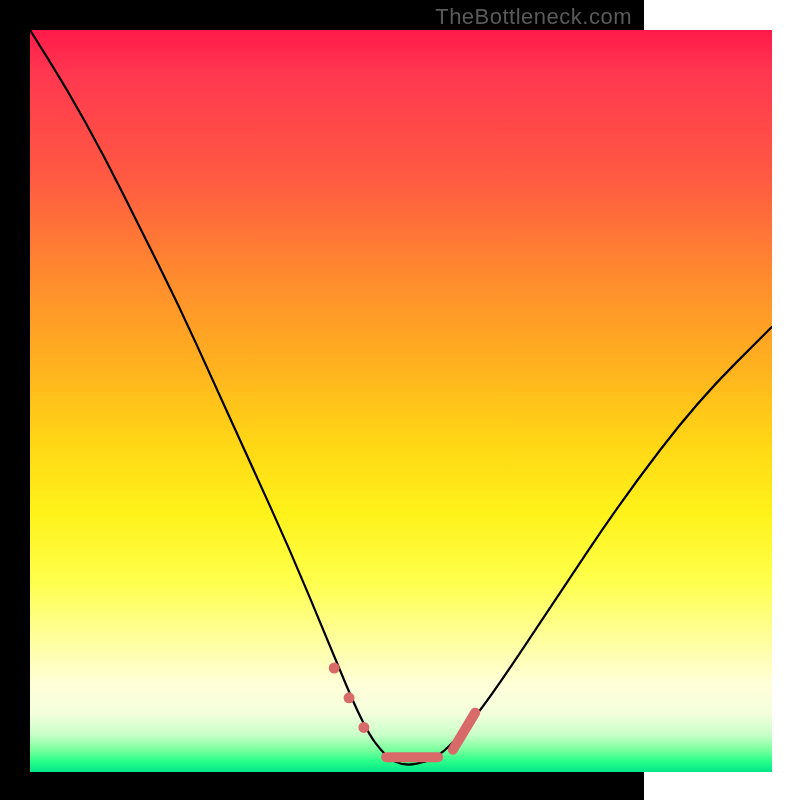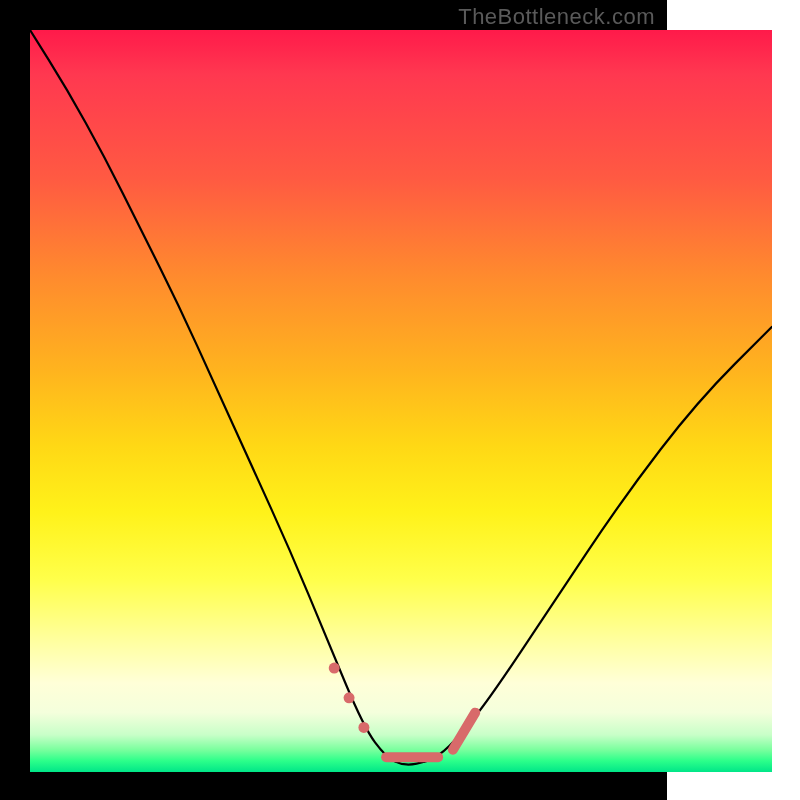--- a/index.html
+++ b/index.html
@@ -8,21 +8,20 @@
     width: 800px;
     height: 800px;
     overflow: hidden;
     font-family: Arial, Helvetica, sans-serif;
   }
   .outer {
     width: 644px;
     height: 800px;
     background: #000000;
     position: relative;
-    padding-left: 23px;
   }
   .watermark {
     position: absolute;
     top: 4px;
     right: 12px;
     color: #5a5a5a;
     font-size: 22px;
     font-weight: 500;
     letter-spacing: 0.5px;
     z-index: 3;

